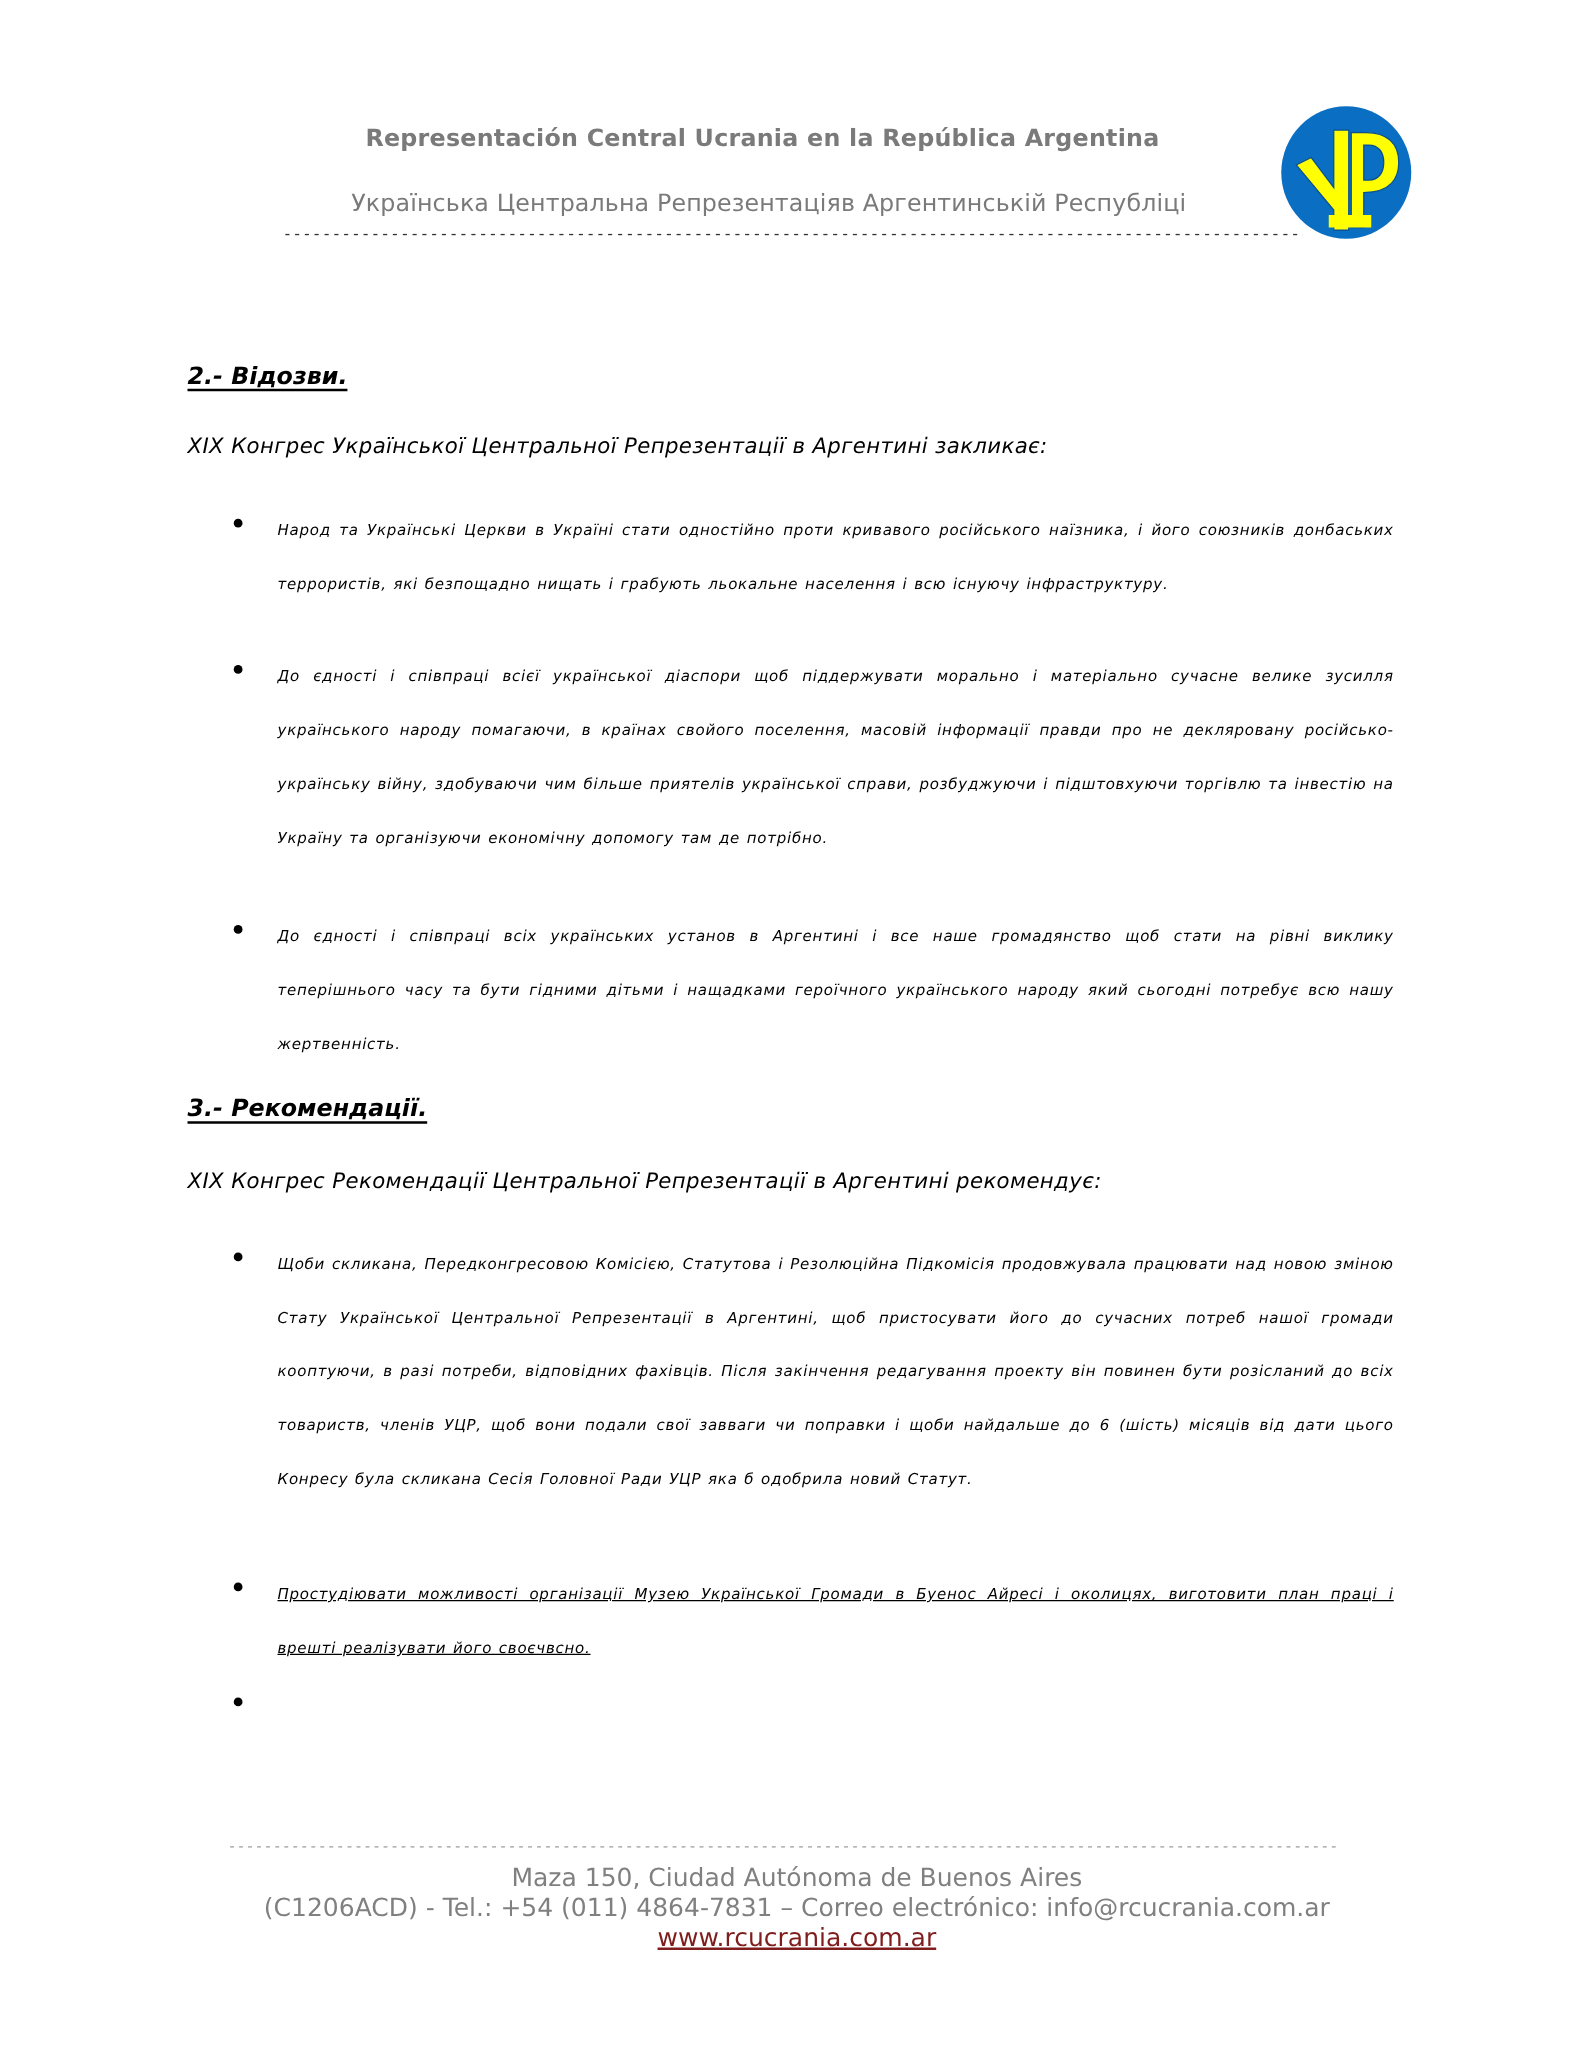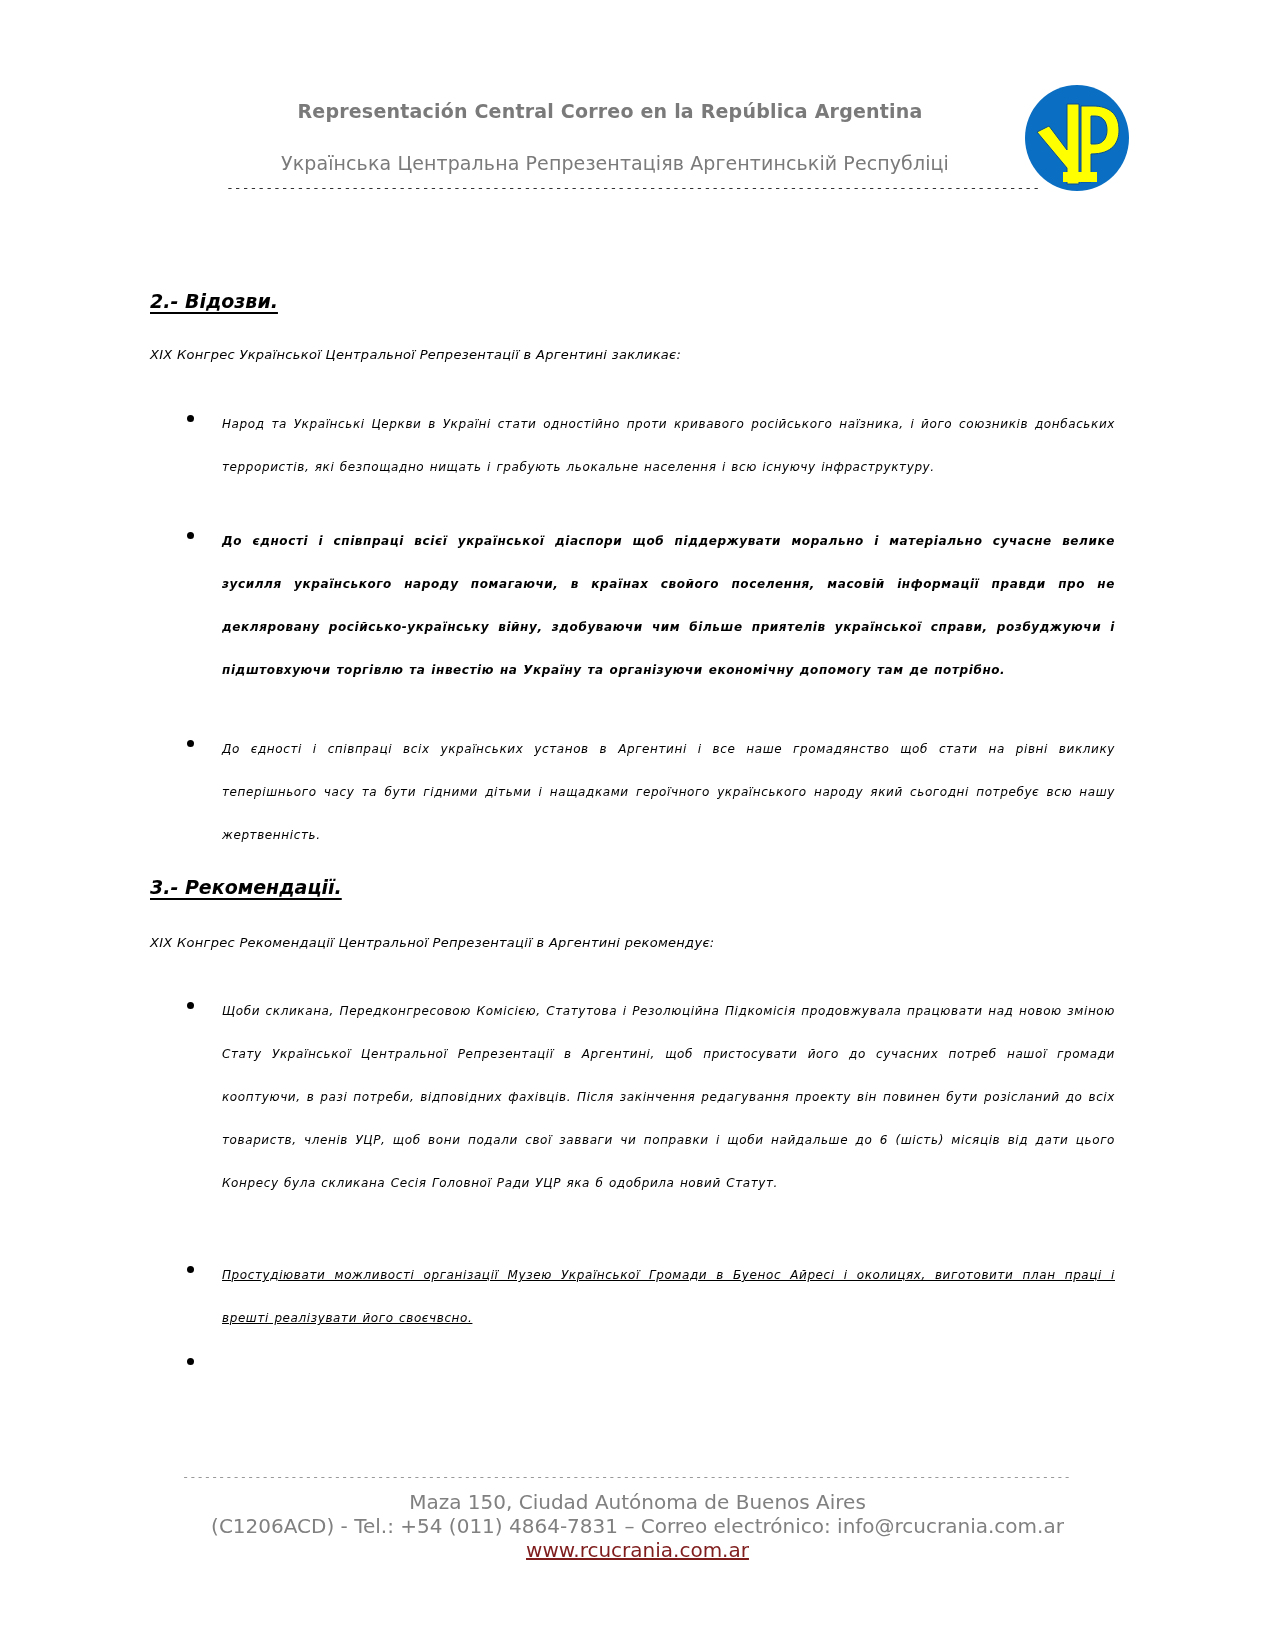--- a/index.html
+++ b/index.html
@@ -6,51 +6,51 @@
     body { width: 1275px; height: 1650px; position: relative; overflow: hidden; font-family: "DejaVu Sans", sans-serif; color: #000; }
 
     .header { position: absolute; left: 0; top: 0; width: 1275px; height: 210px; }
     .hdr-line1 { position: absolute; left: 220px; width: 780px; top: 100px; text-align: center; font-family: "DejaVu Sans", sans-serif; font-weight: bold; font-size: 19px; color: #7a7a7a; letter-spacing: 0.2px; }
     .hdr-line2 { position: absolute; left: 200px; width: 830px; top: 152px; text-align: center; font-family: "DejaVu Sans", sans-serif; font-weight: normal; font-size: 19px; color: #7a7a7a; letter-spacing: 0.1px; }
     .hdr-rule { position: absolute; left: 226px; top: 180px; width: 816px; height: 14px; overflow: hidden; white-space: nowrap; font-family: "DejaVu Sans Mono", monospace; font-size: 13px; color: #333; }
     .logo { position: absolute; left: 1023px; top: 84px; width: 108px; height: 108px; }
 
     .content { position: absolute; left: 150px; top: 290px; width: 965px; }
     .section-title { font-family: "DejaVu Sans", sans-serif; font-style: italic; font-weight: bold; font-size: 19px; text-decoration: underline; text-underline-offset: 4px; text-decoration-thickness: 2px; margin: 0; height: 30px; }
-    .intro { font-family: "DejaVu Sans", sans-serif; font-style: italic; font-size: 13px; letter-spacing: 0.3px; margin: 0; }
+    .intro { font-family: "DejaVu Sans", sans-serif; font-style: italic; font-size: 17px; letter-spacing: 0.3px; margin: 0; }
 
     ul.bullets { list-style: none; margin: 0; padding: 0; }
     ul.bullets li { position: relative; padding-left: 72px; font-family: "DejaVu Sans", sans-serif; font-style: italic; font-size: 12px; line-height: 43px; text-align: justify; letter-spacing: 0.6px; word-spacing: 1px; }
     ul.bullets li .dot { position: absolute; left: 37px; top: 12px; width: 7px; height: 7px; border-radius: 50%; background: #000; }
 
     .s2-title { position: absolute; top: 0; }
     .s2-intro { position: absolute; top: 57px; }
     .s2-b1 { position: absolute; top: 113px; }
-    .s2-b2 { position: absolute; top: 230px; font-weight: bold; }
+    .s2-b2 { position: absolute; top: 230px; }
     .s2-b3 { position: absolute; top: 438px; }
     .s3-title { position: absolute; top: 586px; }
     .s3-intro { position: absolute; top: 645px; }
     .s3-b1 { position: absolute; top: 700px; }
     .s3-b2 { position: absolute; top: 964px; text-decoration: underline; }
     .s3-b3 { position: absolute; top: 1056px; }
     .abs { left: 0; width: 965px; }
 
     .footer { position: absolute; left: 0; top: 1470px; width: 1275px; }
     .ftr-rule { position: absolute; left: 182px; top: 0; width: 890px; height: 12px; overflow: hidden; white-space: nowrap; font-family: "DejaVu Sans Mono", monospace; font-size: 12px; color: #999; }
     .ftr-line { position: absolute; left: 0; width: 1275px; text-align: center; font-family: "DejaVu Sans", sans-serif; font-size: 20px; color: #808080; }
     .ftr-l1 { top: 20px; }
     .ftr-l2 { top: 44px; }
     .ftr-l3 { top: 68px; }
     .ftr-link { color: #7f1d1d; text-decoration: underline; }
   </style>
 </head>
 <body>
 
 <div class="header">
-  <div class="hdr-line1">Representación Central Correo en la República Argentina</div>
+  <div class="hdr-line1">Representación Central Ucrania en la República Argentina</div>
   <div class="hdr-line2">Українська Центральна Репрезентаціяв Аргентинській Республіці</div>
   <div class="hdr-rule">--------------------------------------------------------------------------------------------------------------------------------------------</div>
   <div class="logo">
     <svg width="108" height="108" viewBox="0 0 108 108" xmlns="http://www.w3.org/2000/svg">
       <ellipse cx="54" cy="54" rx="52" ry="53" fill="#0a6fc2"></ellipse>
 
       <polygon points="14,48 26,42 44,66 44,20 56,20 56,100 44,100 44,84" fill="#ffff00" stroke="#0a4f90" stroke-width="1"></polygon>
 
       <path d="M58,22 L58,98 L68,98 L68,70 C90,70 96,58 96,46 C96,30 86,22 70,22 Z M68,32 L72,32 C80,32 84,38 84,46 C84,54 80,60 72,60 L68,60 Z" fill="#ffff00" stroke="#0a4f90" stroke-width="1" fill-rule="evenodd"></path>
       <rect x="40" y="88" width="34" height="10" fill="#ffff00"></rect>

